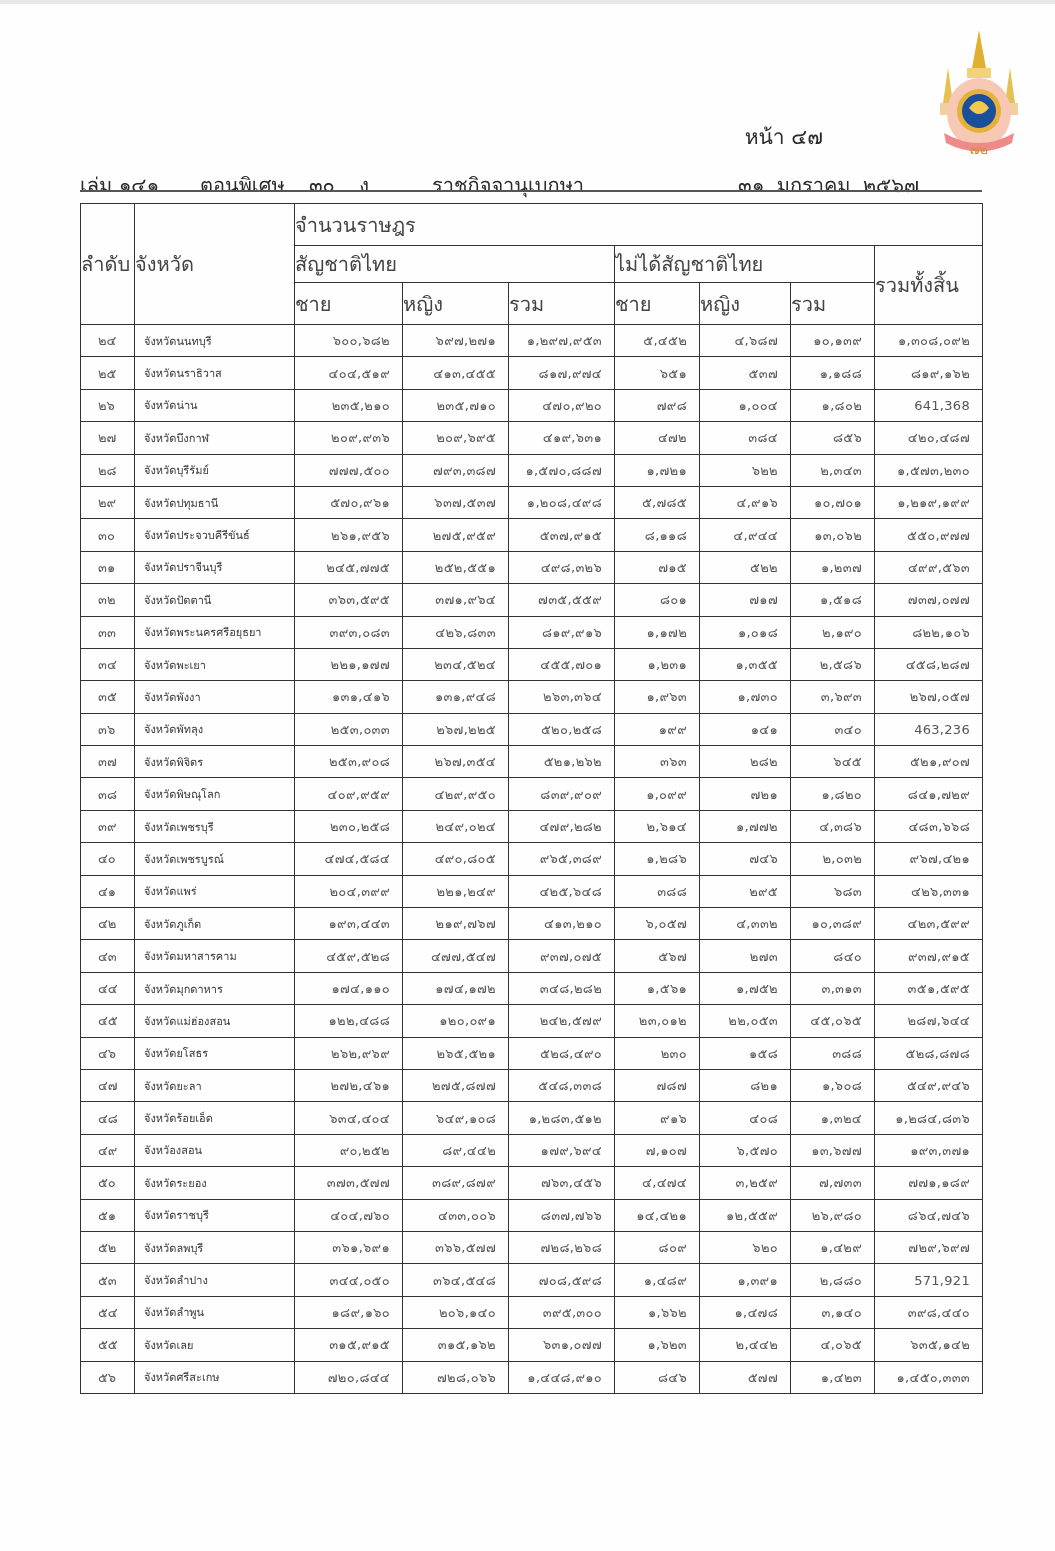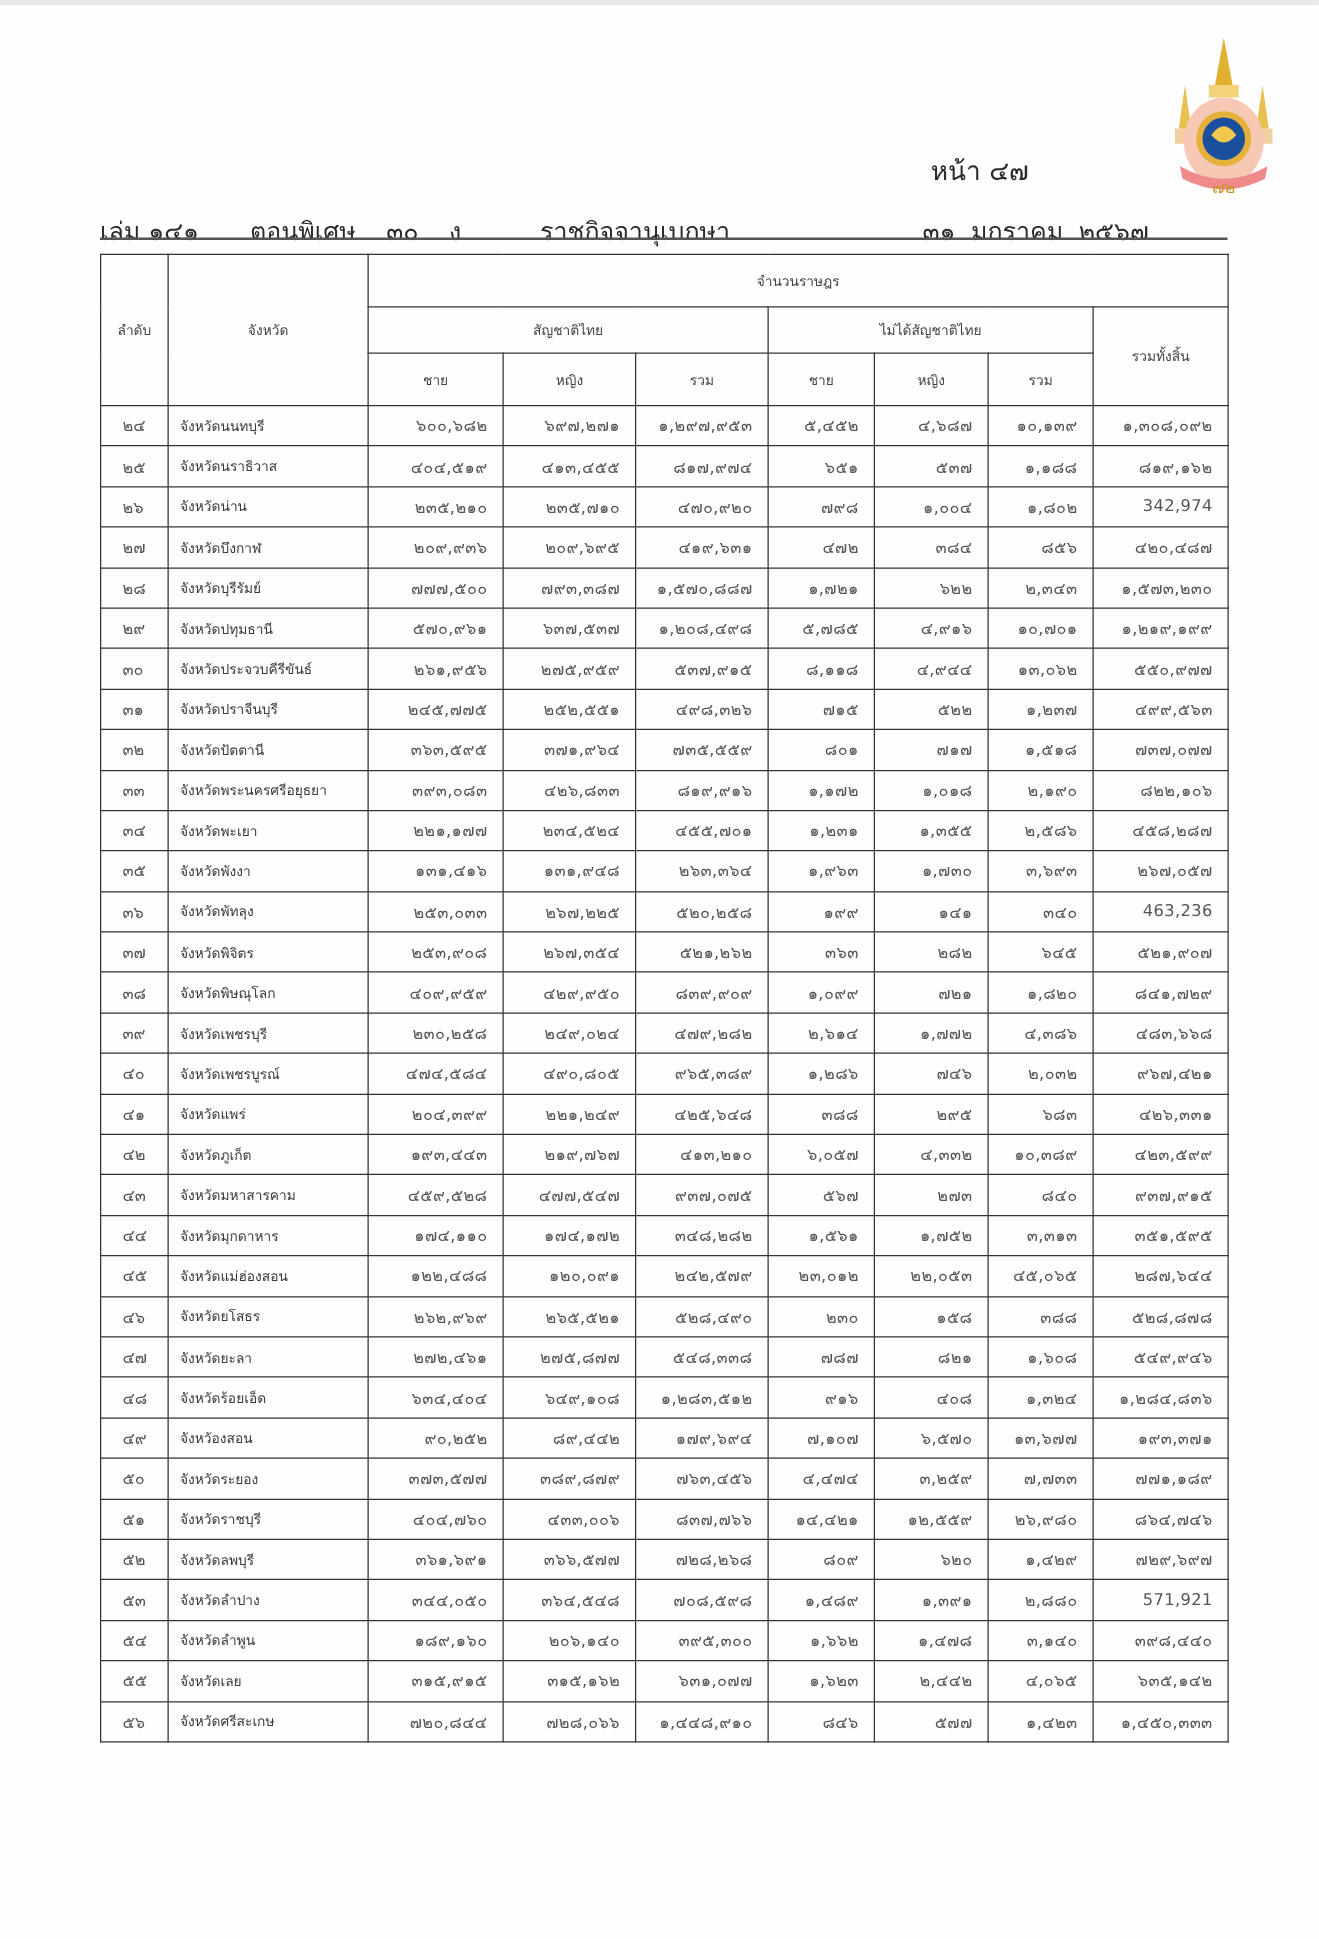--- a/index.html
+++ b/index.html
@@ -7,21 +7,21 @@
     font-family:"DejaVu Sans", sans-serif; color:#333; }
   .topbar { position:absolute; left:0; top:0; width:1055px; height:4px; background:#e9e9e9; }
   .page-no { position:absolute; left:0; width:839px; top:120px; text-align:right; font-size:21px; color:#2a2a2a; }
   .page-no span { display:inline-block; transform:translateX(-16px); }
   .hdr { position:absolute; top:153px; left:80px; width:900px; height:32px; font-size:20px; color:#2a2a2a; }
   .hdr span { position:absolute; top:16px; white-space:nowrap; }
   .rule { position:absolute; left:80px; width:902px; top:190px; height:2px; background:#555; }
   .logo { position:absolute; left:934px; top:28px; width:90px; height:135px; }
   table { position:absolute; left:80px; top:203px; border-collapse:collapse; width:902px; table-layout:fixed; }
   td, th { border:1px solid #333; font-weight:normal; font-size:13.5px; color:#444; padding:0; }
-  th { height:41px; text-align:center; font-size:11px; }
+  th { height:41px; text-align:left; font-size:20px; }
   td { height:31.4px; }
   td.num { text-align:right; padding-right:12px; font-size:13px; letter-spacing:0.3px; color:#555; }
   td.idx { text-align:left; padding-left:17px; font-size:13px; color:#555; }
   td.prov { text-align:left; padding-left:9px; font-size:11px; color:#3a3a3a; white-space:nowrap; overflow:hidden; }
 </style>
 </head>
 <body>
 
 <div class="topbar"></div>
 
@@ -109,21 +109,21 @@
       </tr>
       <tr>
         <td class="idx">๒๖</td>
         <td class="prov">จังหวัดน่าน</td>
         <td class="num">๒๓๕,๒๑๐</td>
         <td class="num">๒๓๕,๗๑๐</td>
         <td class="num">๔๗๐,๙๒๐</td>
         <td class="num">๗๙๘</td>
         <td class="num">๑,๐๐๔</td>
         <td class="num">๑,๘๐๒</td>
-        <td class="num">342,974</td>
+        <td class="num">641,368</td>
       </tr>
       <tr>
         <td class="idx">๒๗</td>
         <td class="prov">จังหวัดบึงกาฬ</td>
         <td class="num">๒๐๙,๙๓๖</td>
         <td class="num">๒๐๙,๖๙๕</td>
         <td class="num">๔๑๙,๖๓๑</td>
         <td class="num">๔๗๒</td>
         <td class="num">๓๘๔</td>
         <td class="num">๘๕๖</td>

